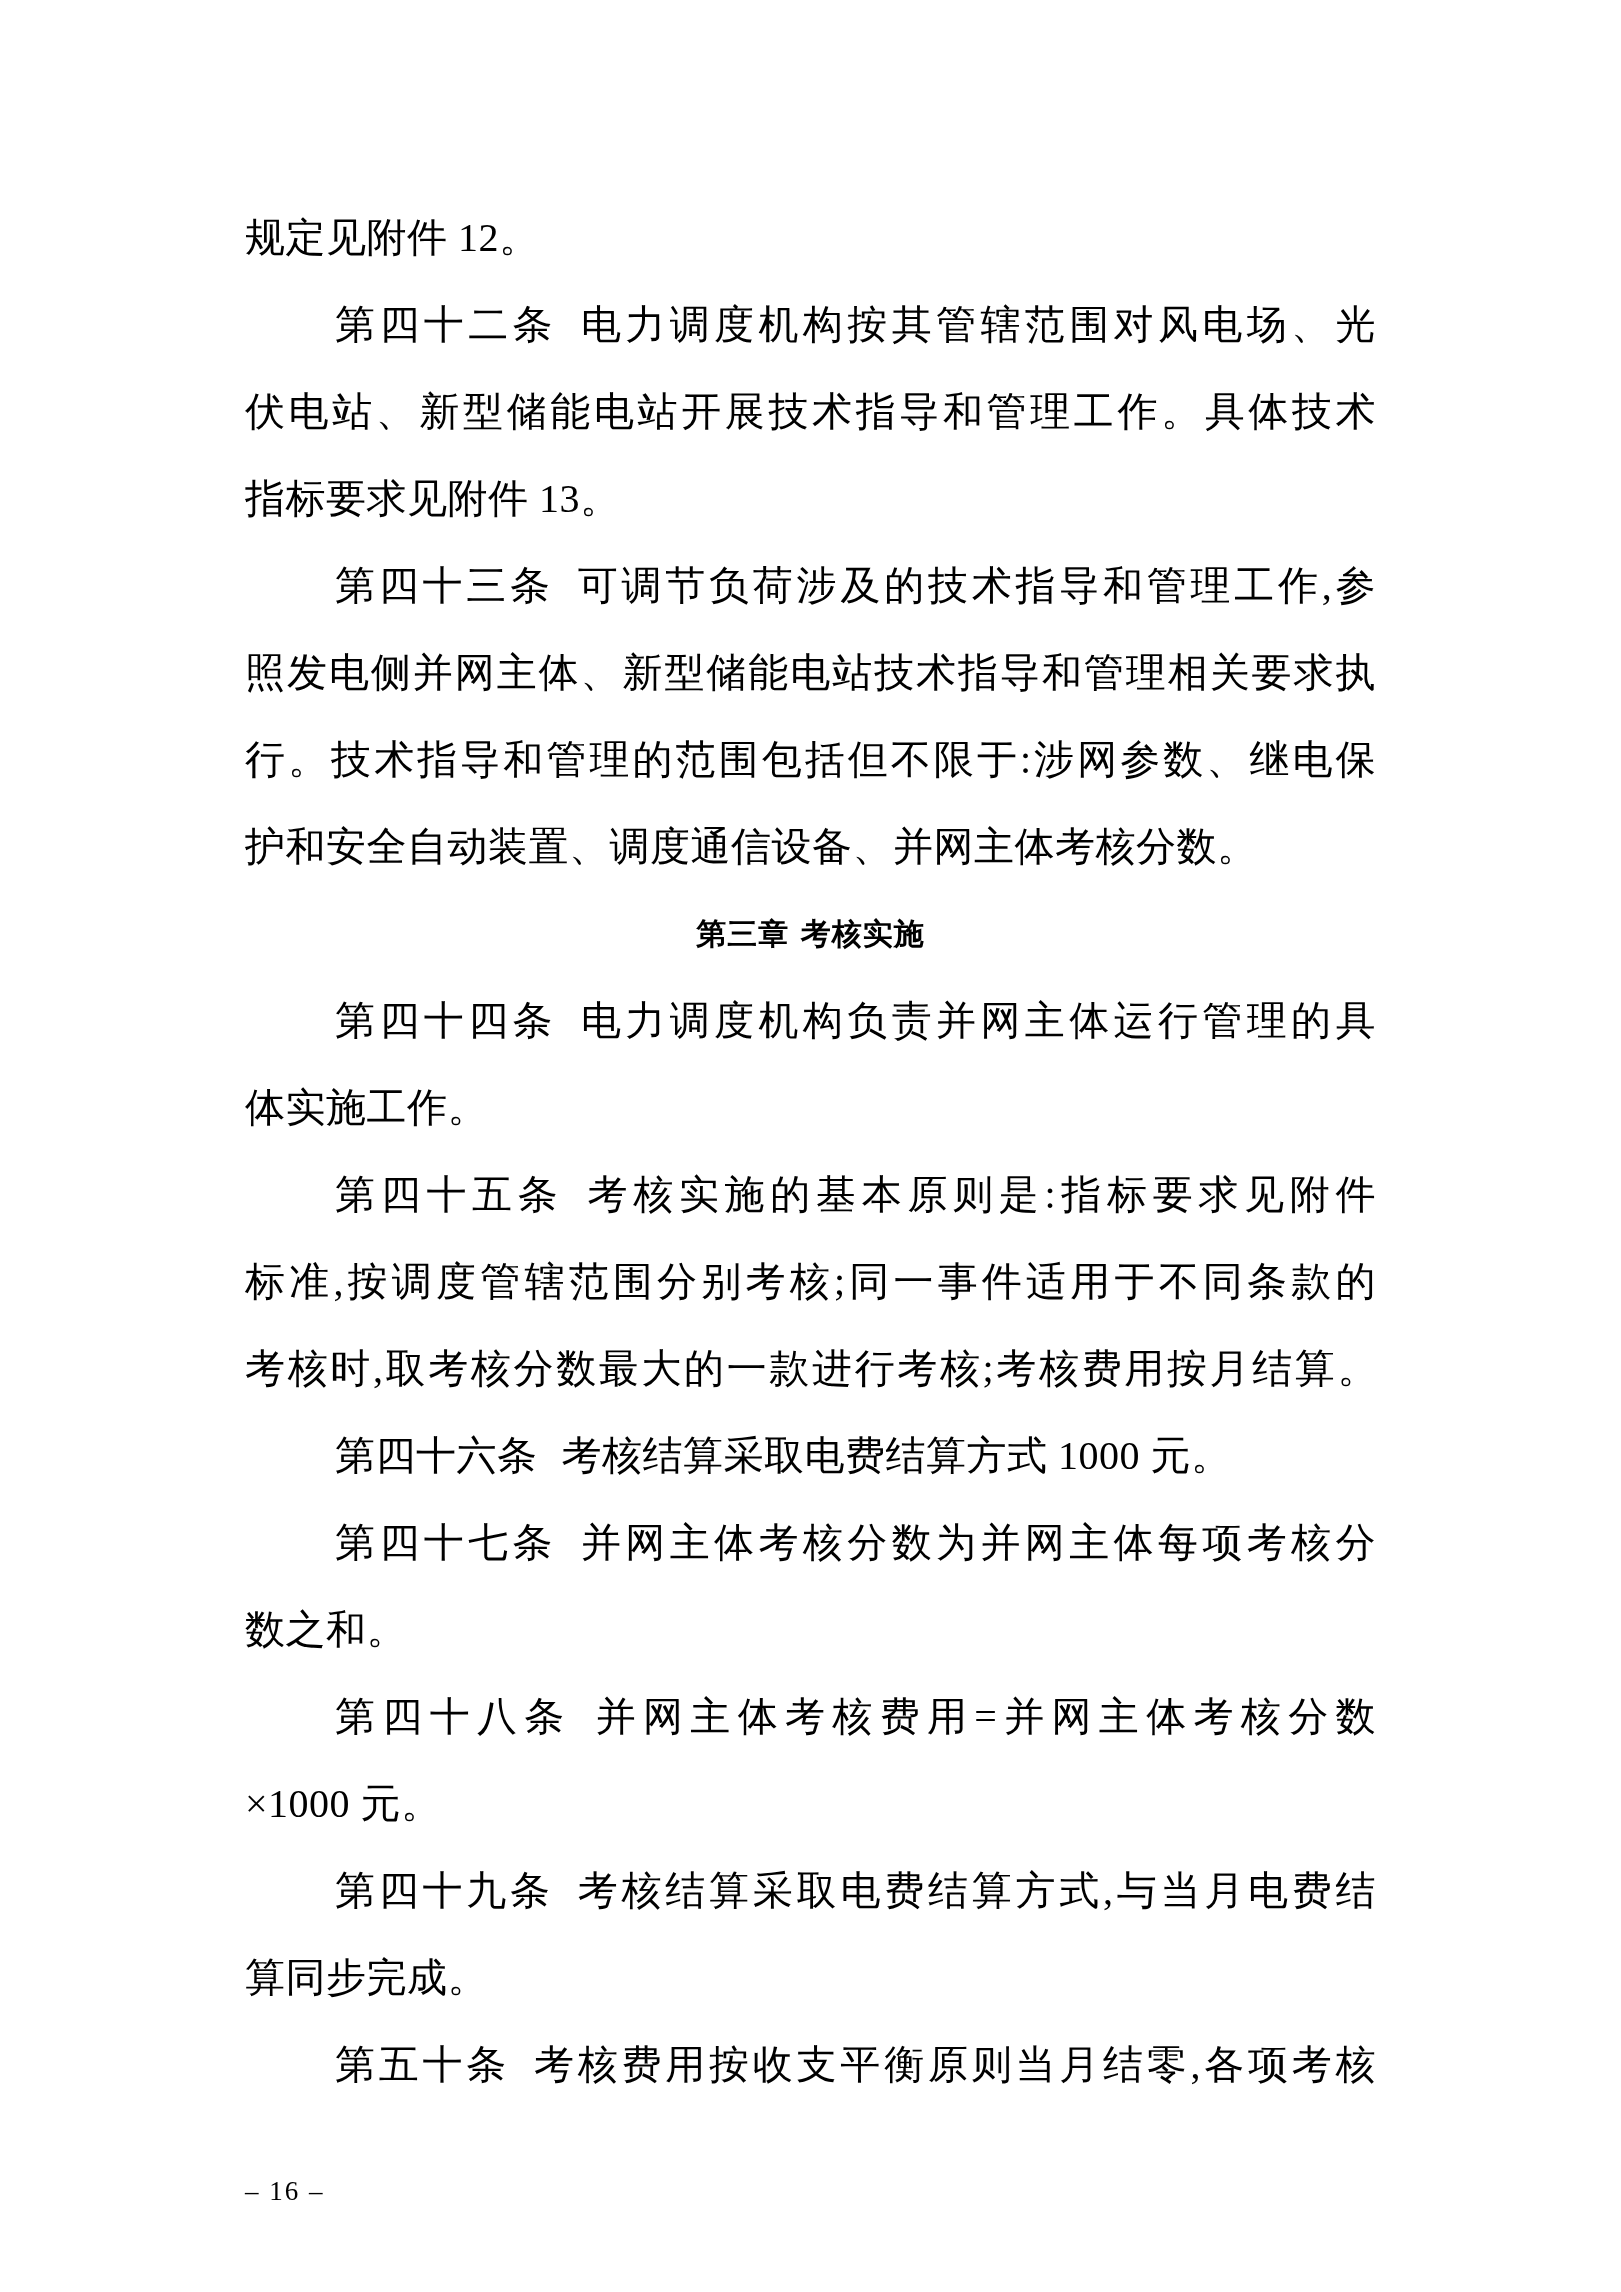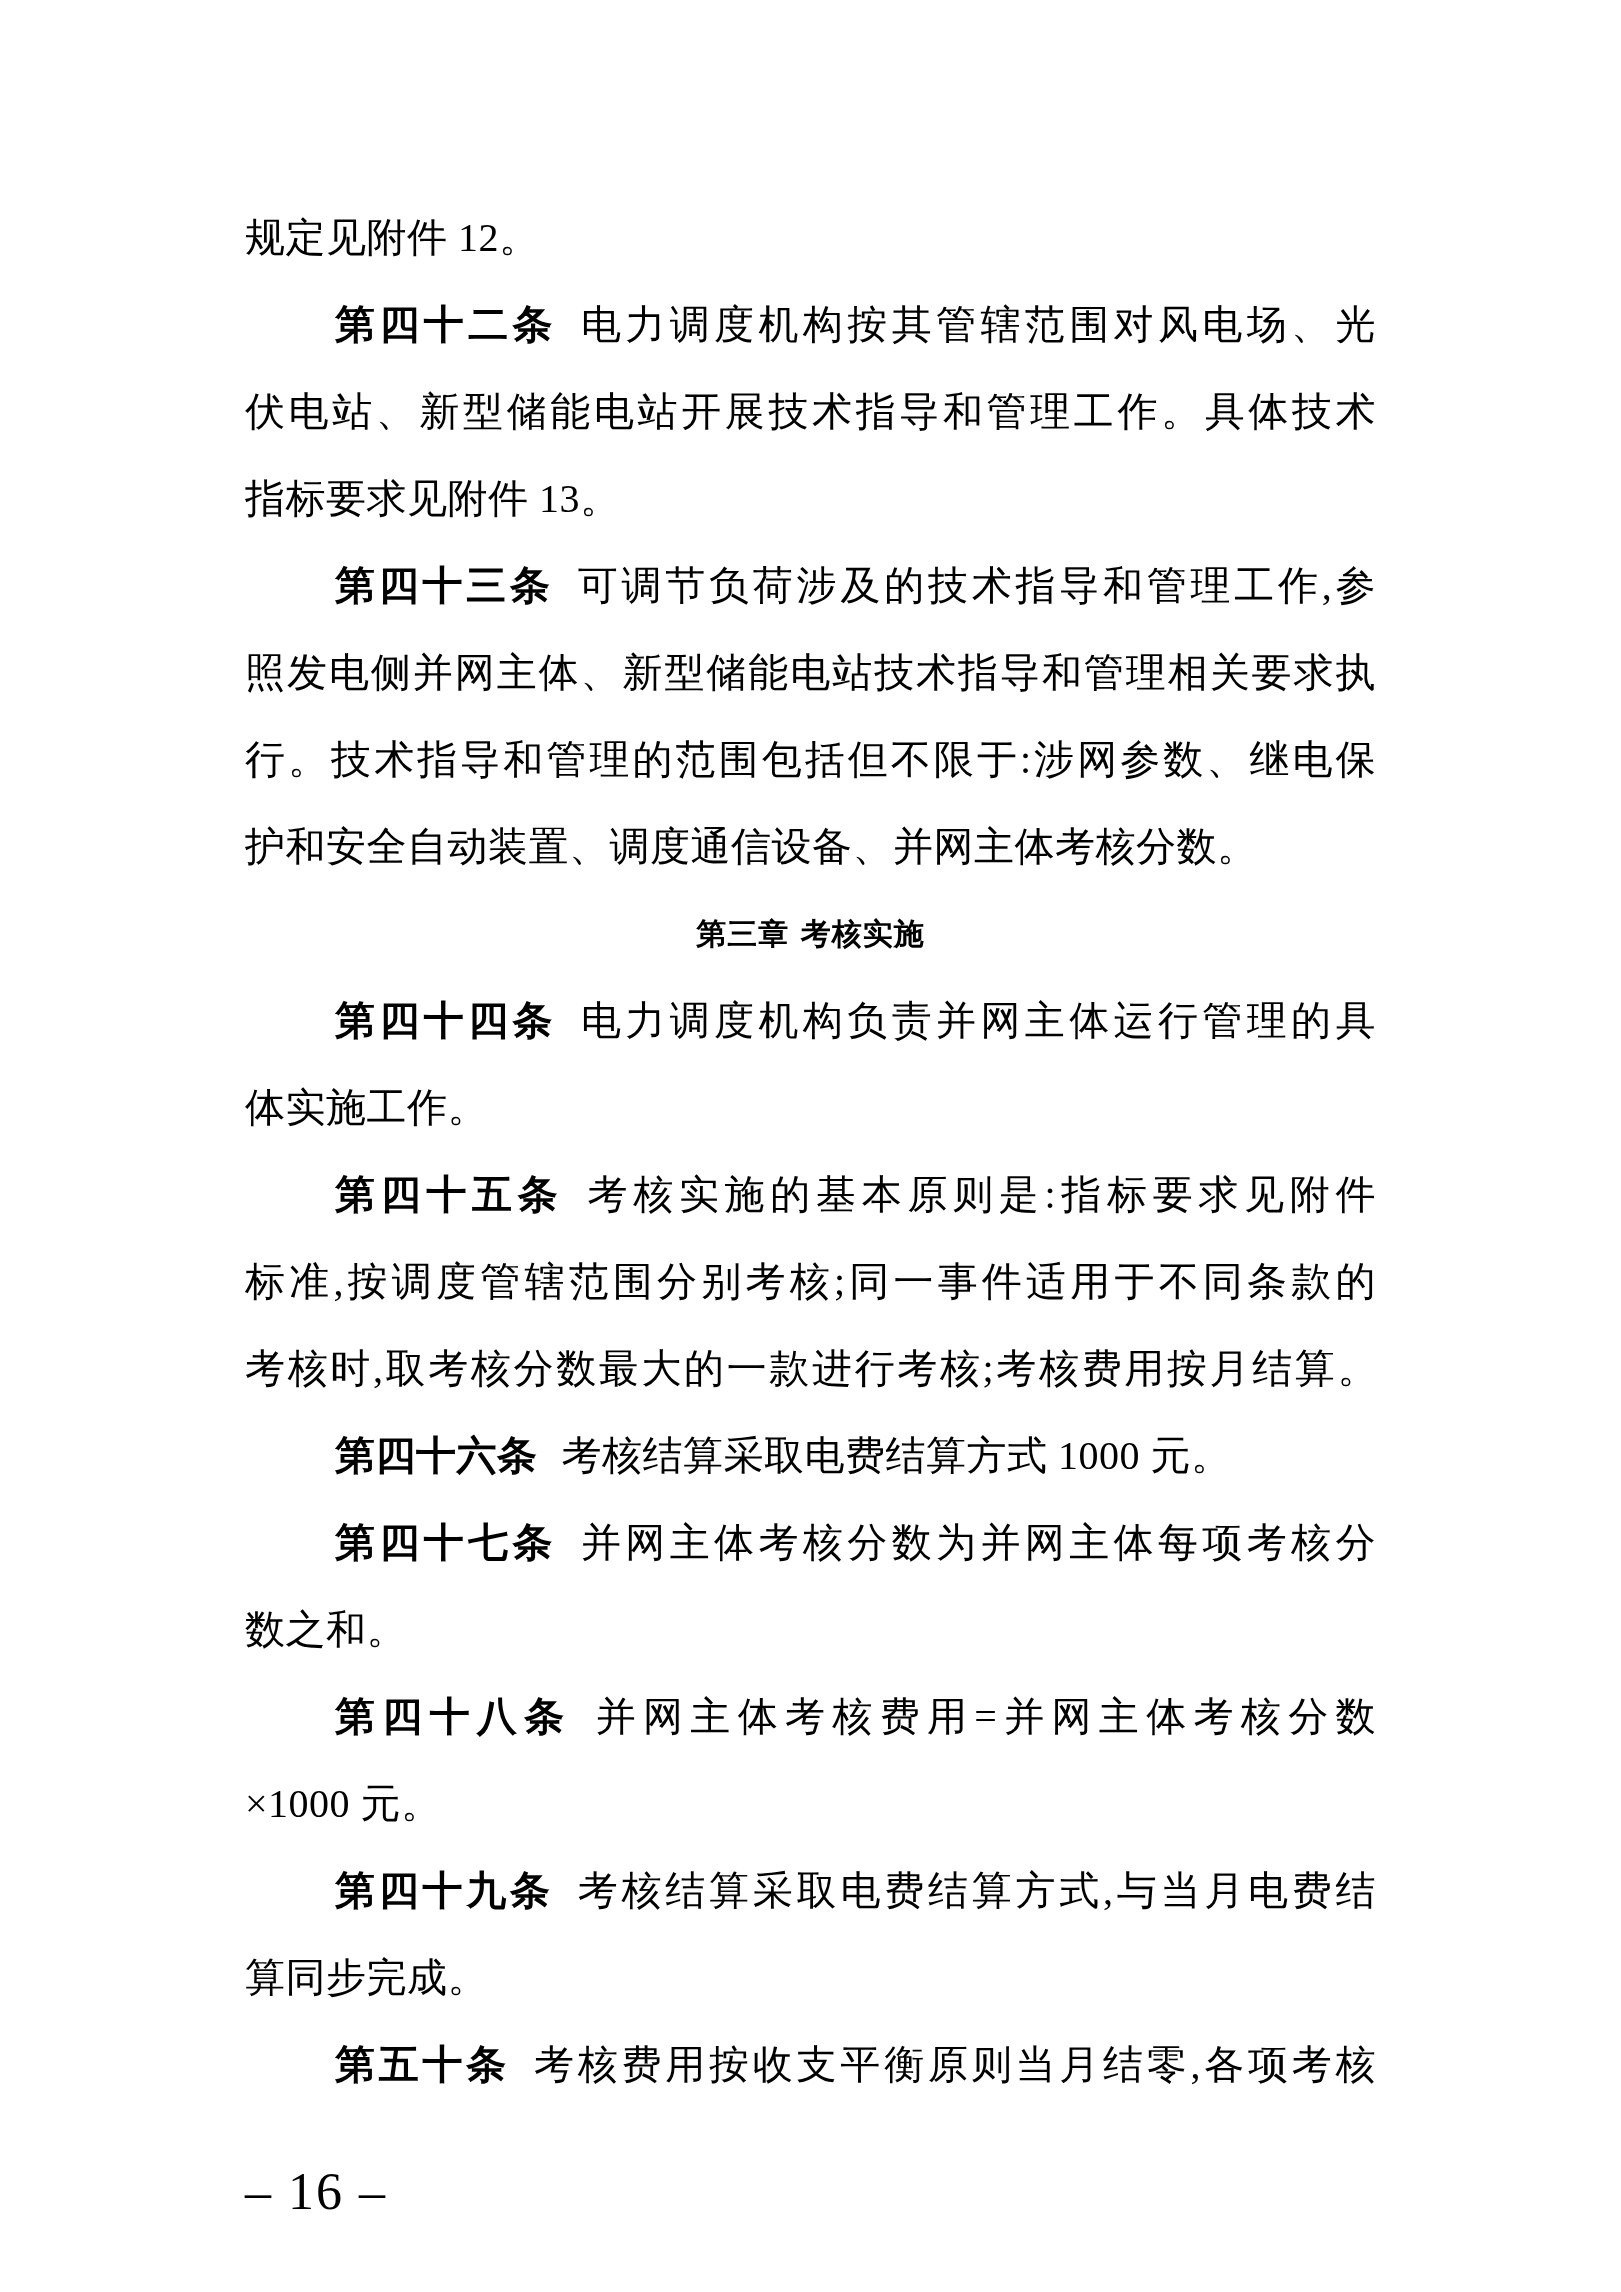--- a/index.html
+++ b/index.html
@@ -42,39 +42,39 @@
     text-justify: inter-character;
     white-space: normal;
   }
   .line.indent {
     padding-left: 90px;
   }
   .line.tight {
     letter-spacing: -1.5px;
   }
   .line .head {
-    font-weight: bold;
+    font-weight: normal;
     margin-right: 0.6em;
   }
   .line.chapter {
     text-align: center;
     text-align-last: center;
     padding-left: 0;
     font-family: "DejaVu Sans", "Liberation Sans", sans-serif;
     font-weight: bold;
     font-size: 30px;
     letter-spacing: 1px;
   }
   .page-number {
     position: absolute;
     left: 245px;
     top: 2162px;
     height: 59px;
     line-height: 59px;
-    font-size: 52px;
+    font-size: 27px;
     letter-spacing: 2px;
   }
 </style>
 </head>
 <body>
 
 <div class="page">
   <div class="text-block">
       <div class="line"><span>规定见附件 12。</span></div>
       <div class="line j indent"><b class="head">第四十二条</b><span>电力调度机构按其管辖范围对风电场、光</span></div>

